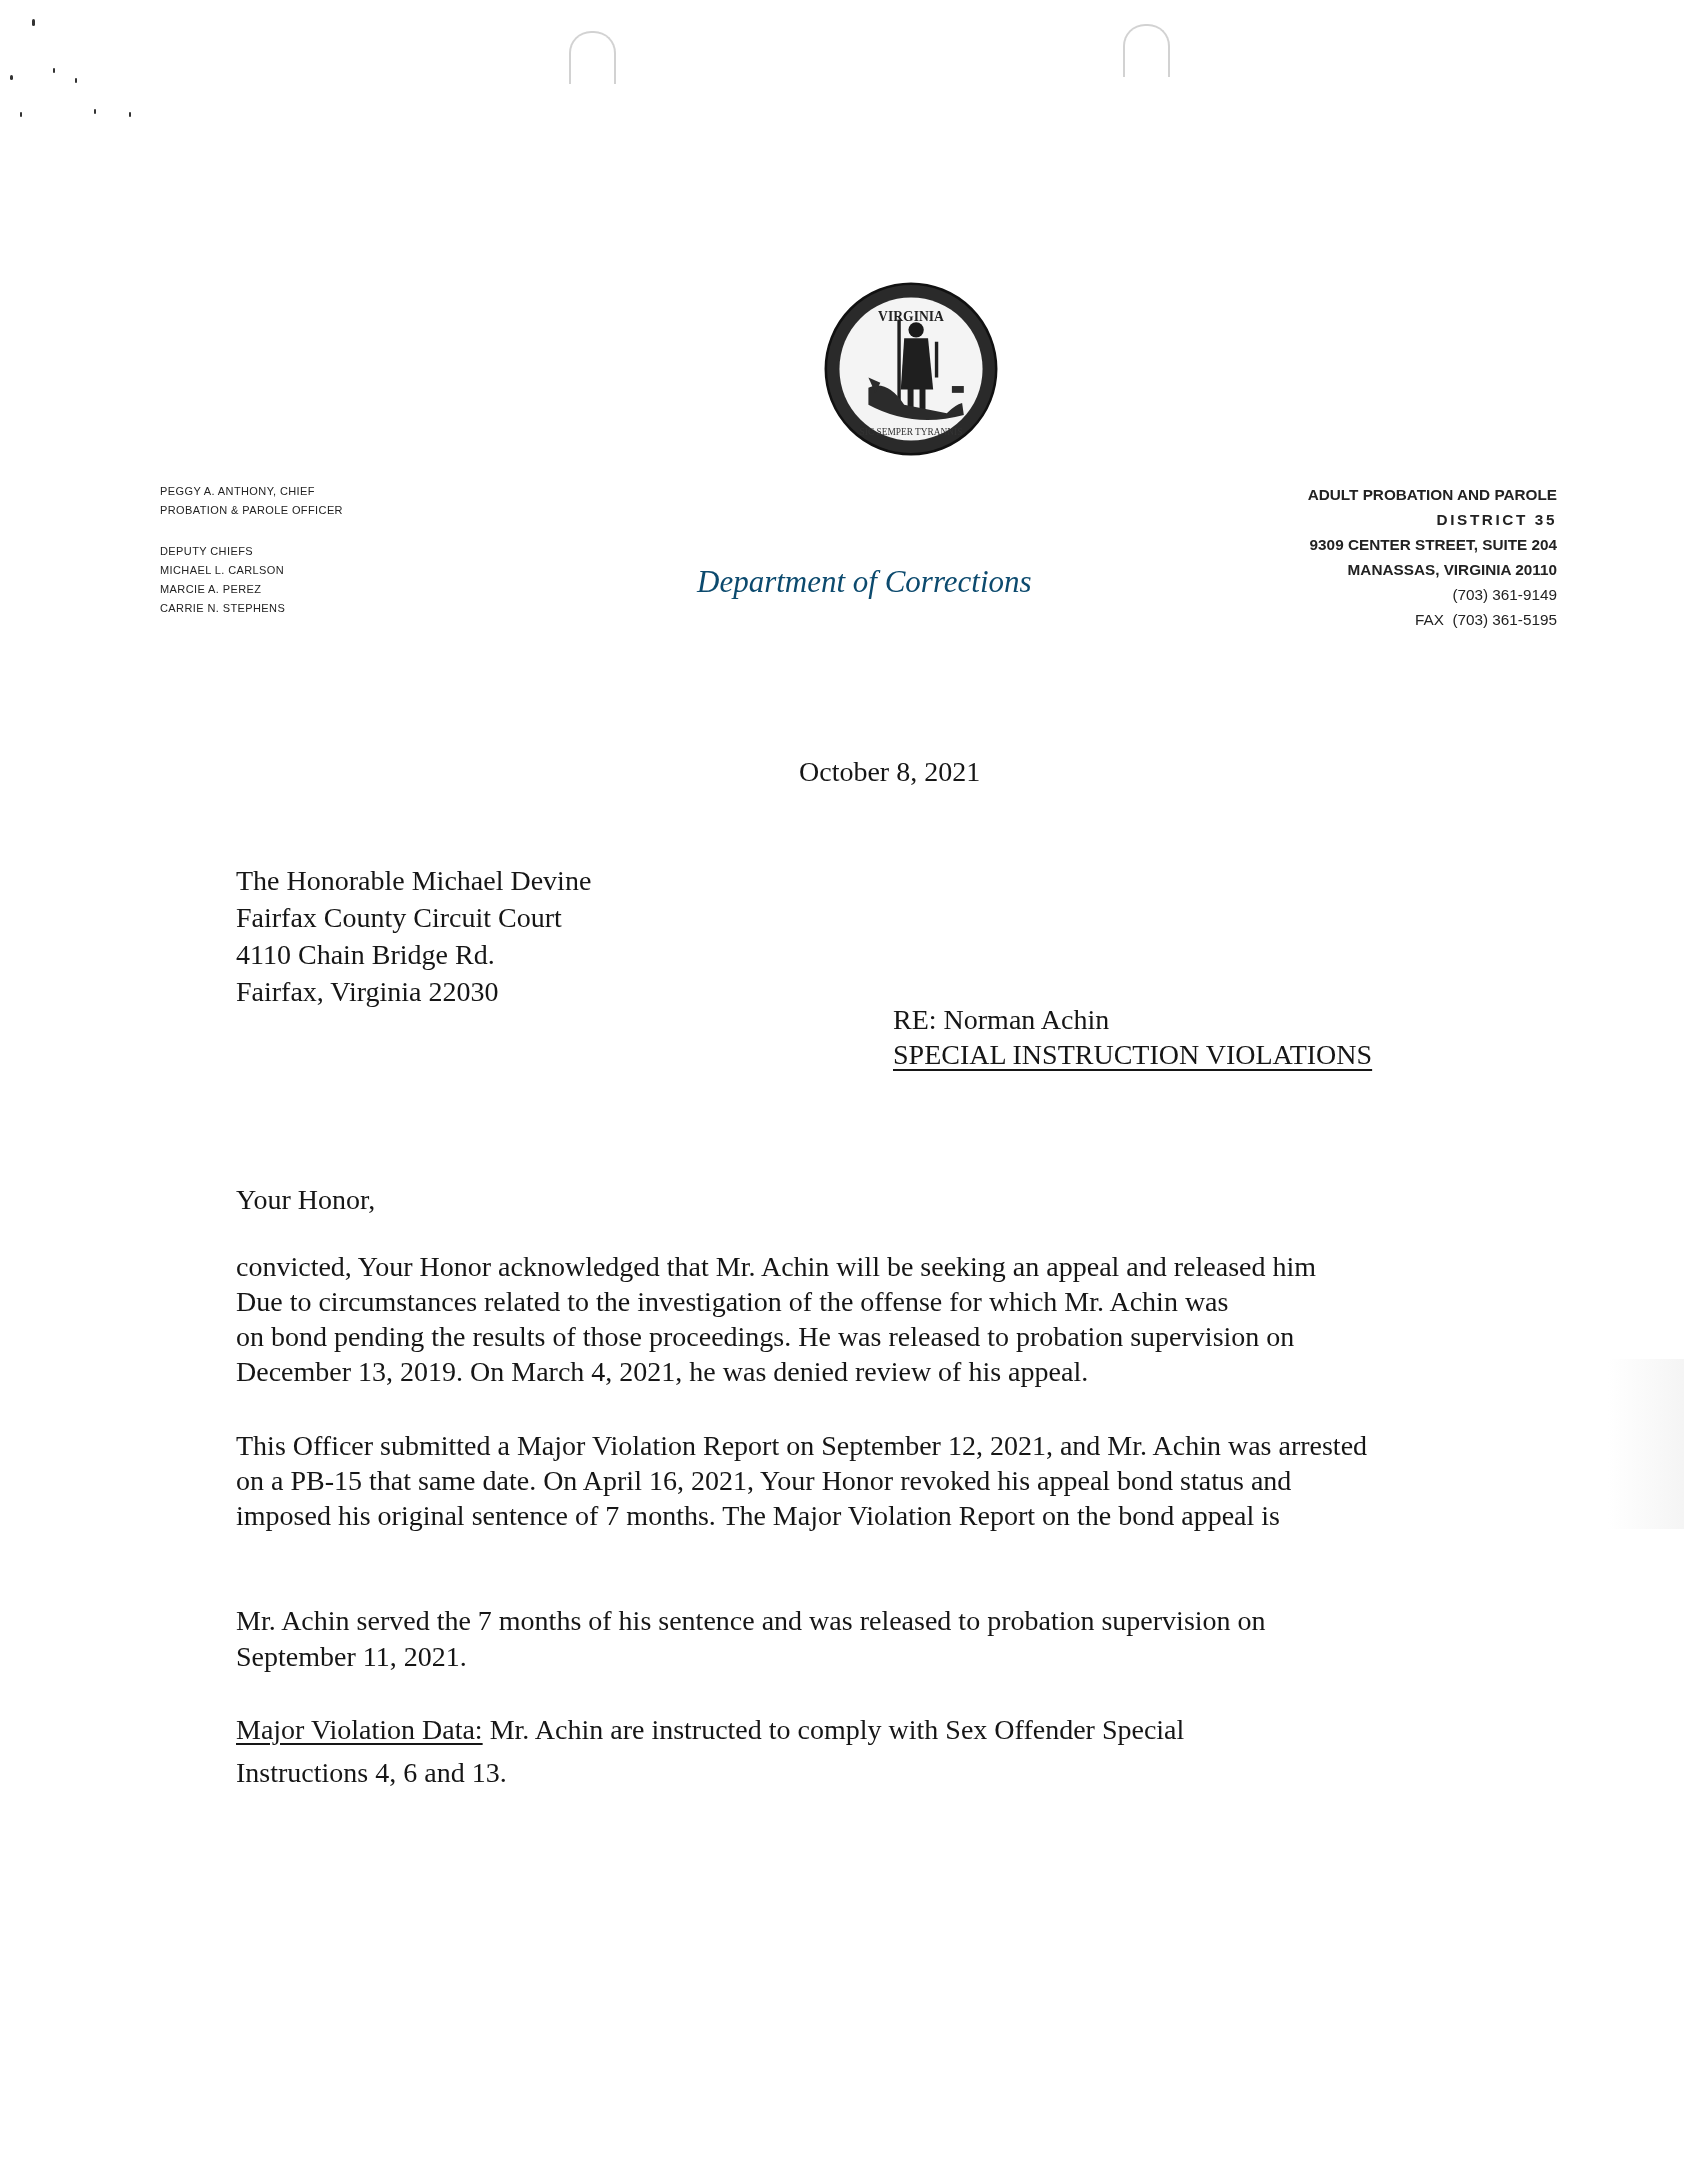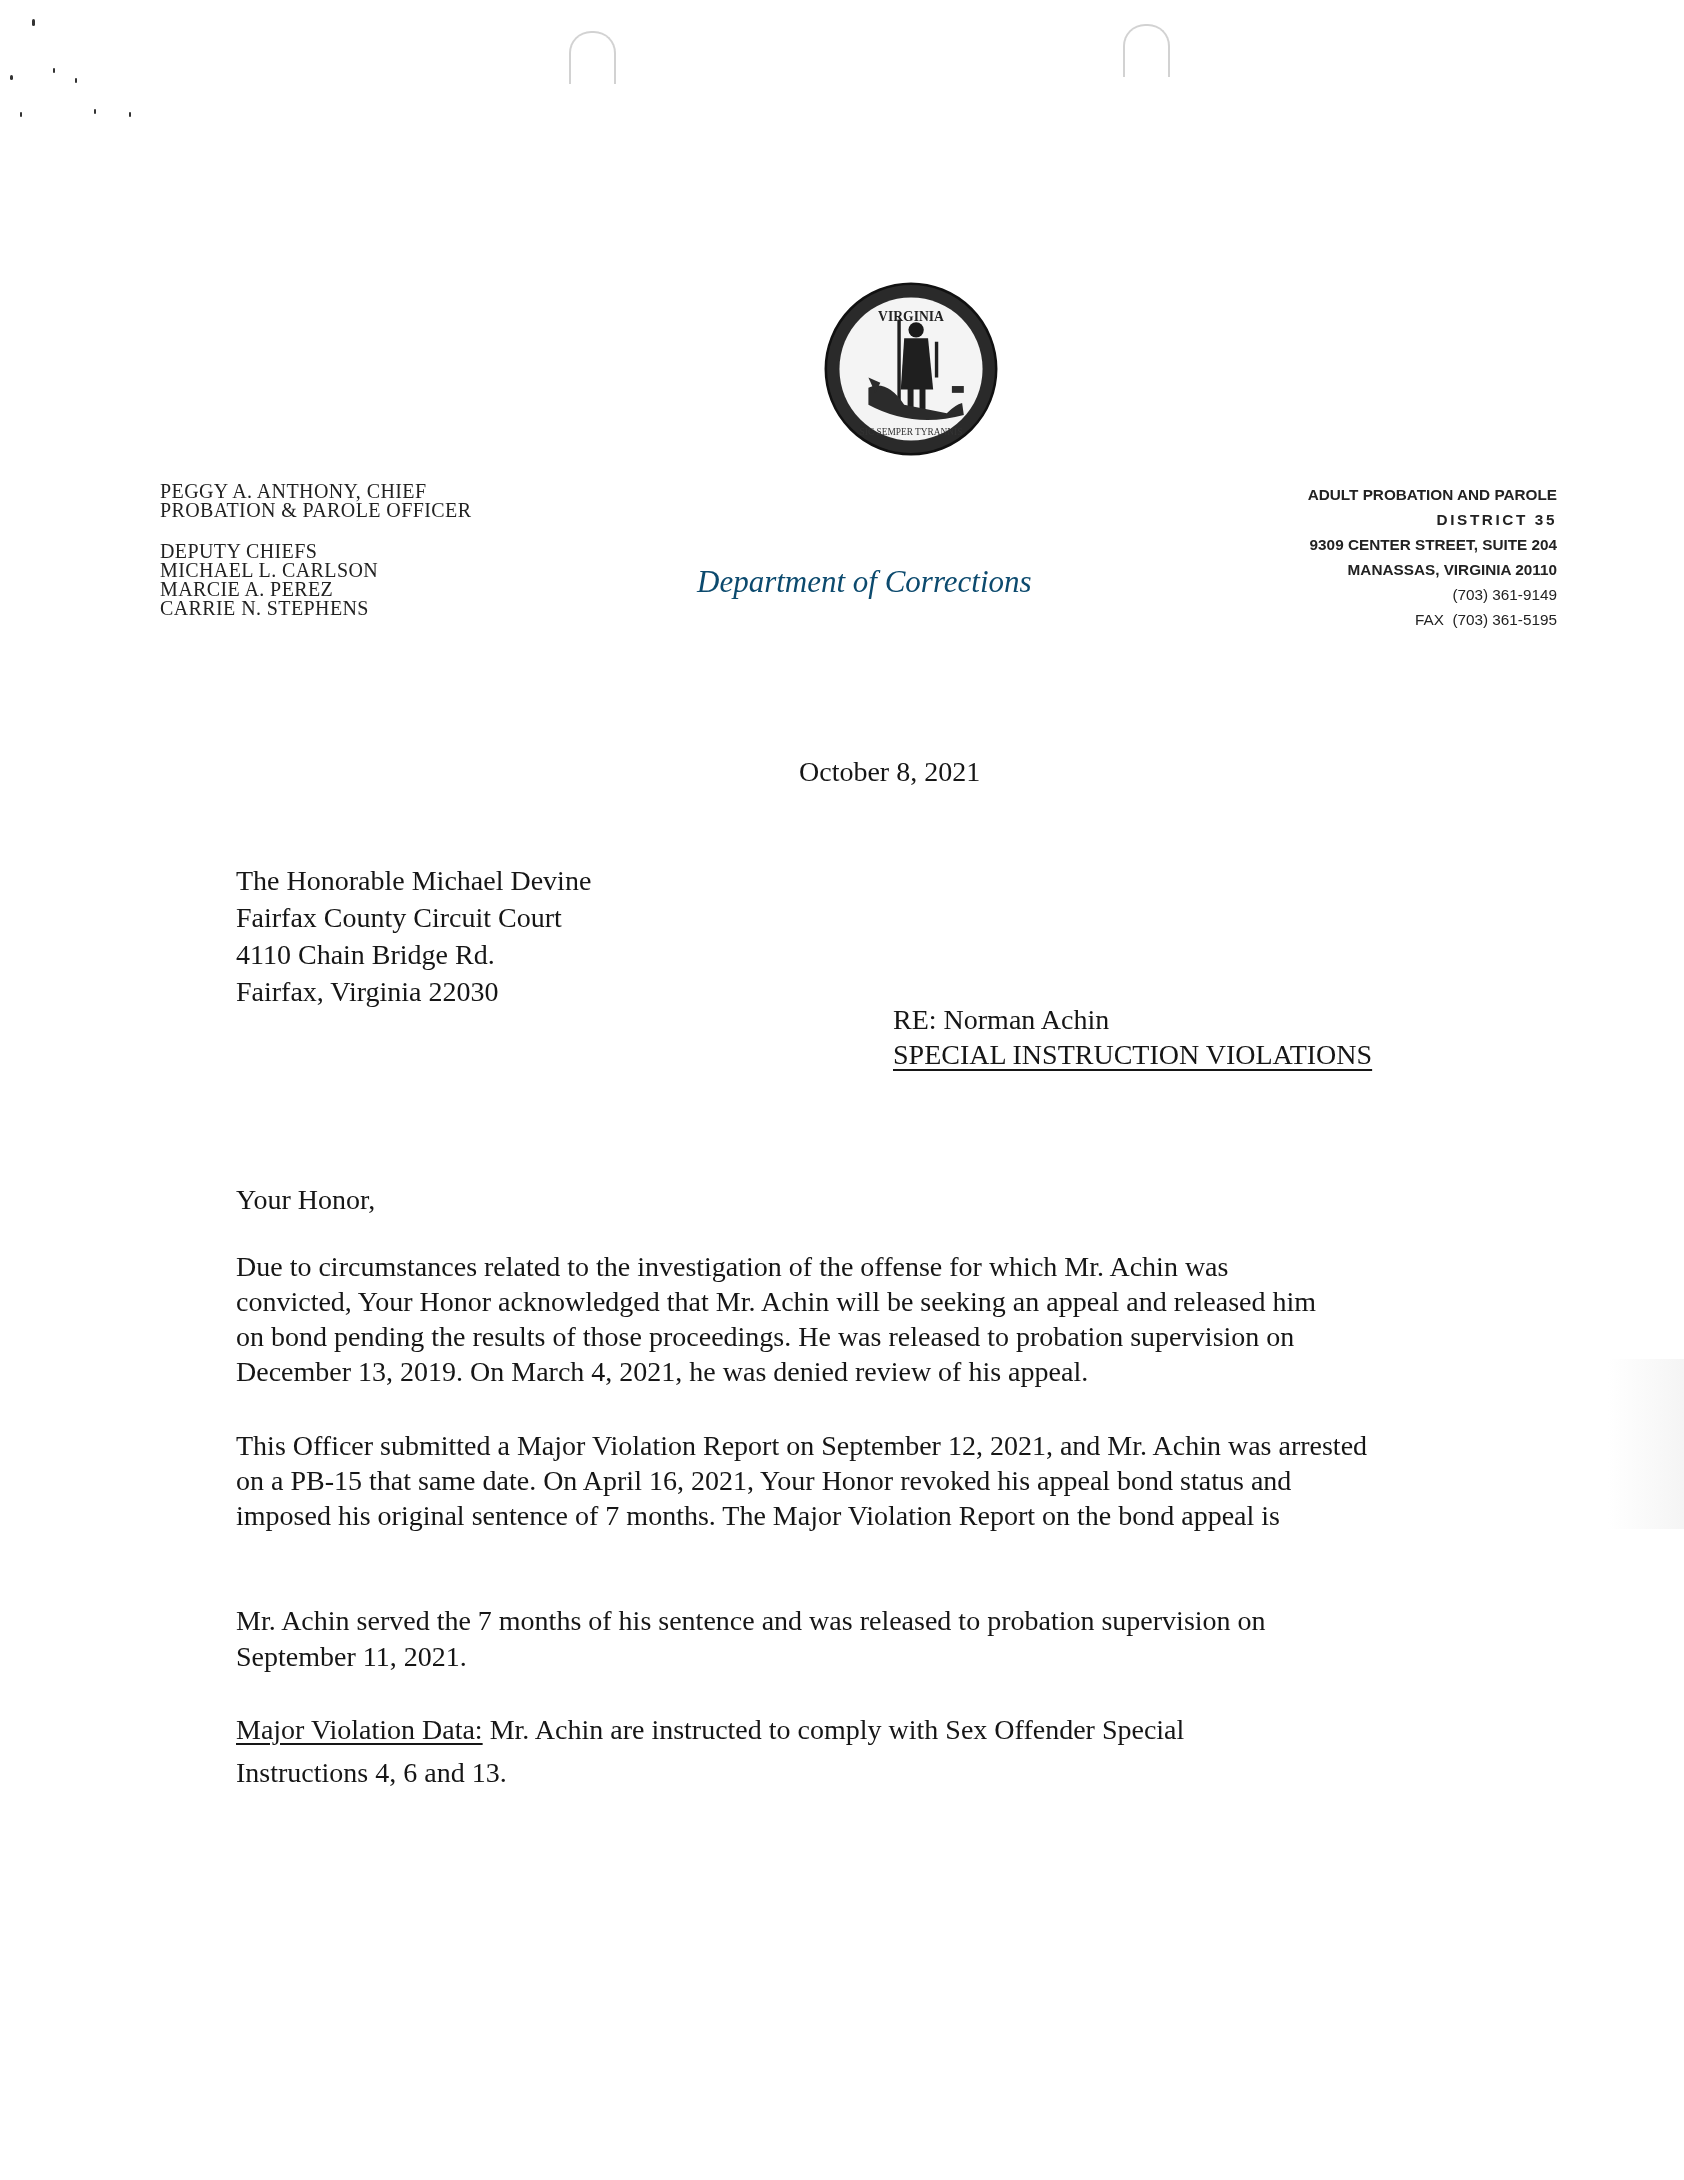--- a/index.html
+++ b/index.html
@@ -10,21 +10,21 @@
   
   .punch { position:absolute; width:43px; height:51px; border:2.6px solid #c8c8c8; border-bottom:none; border-radius:22px 22px 0 0; opacity:.8; }
   .speck { position:absolute; width:2.6px; height:5.1px; background:#333; border-radius:1.7px; }
   .edge-shade { position:absolute; right:0; bottom:0; width:77px; height:170px;
     background:linear-gradient(to right, rgba(255,255,255,0), rgba(225,225,225,.35)); }
 
   
   .seal { position:absolute; left:819px; top:277px; width:184px; height:184px; }
 
   
-  .left-hdr { position:absolute; left:160px; top:482px; font-family:Liberation Serif, serif; font-size:20px; line-height:19px; color:#222; letter-spacing:0.4px; }
+  .left-hdr { position:absolute; left:160px; top:482px; font-family:Liberation Sans, sans-serif; font-size:11px; line-height:19px; color:#222; letter-spacing:0.4px; }
   .left-hdr .gap { height:22px; }
 
   
   .title { position:absolute; left:549px; top:496px; font-family:"Liberation Serif", serif; font-style:italic; font-weight:bold; font-size:39px; letter-spacing:3.4px; color:#1e1e1e; }
   .title .of { font-weight:normal; letter-spacing:0.9px; }
   .dept { position:absolute; left:697px; top:564px; font-family:"Liberation Serif", serif; font-style:italic; font-size:31px; color:#0c4a6e; }
 
   
   .right-hdr { position:absolute; right:128px; top:482px; text-align:right; font-family:"Liberation Sans", sans-serif; font-weight:bold; font-size:15.3px; line-height:25px; color:#222; }
   .right-hdr .district { letter-spacing:2.6px; }
@@ -112,22 +112,22 @@
   </div>
 
   <div class="abs txt re">
     <div>RE: Norman Achin</div>
     <div class="u">SPECIAL INSTRUCTION VIOLATIONS</div>
   </div>
 
   <div class="abs txt salute">Your Honor,</div>
 
   <div class="para p1">
+    <span class="ln">convicted, Your Honor acknowledged that Mr. Achin will be seeking an appeal and released him</span>
     <span class="ln">Due to circumstances related to the investigation of the offense for which Mr. Achin was</span>
-    <span class="ln">convicted, Your Honor acknowledged that Mr. Achin will be seeking an appeal and released him</span>
     <span class="ln">on bond pending the results of those proceedings. He was released to probation supervision on</span>
     <span class="ln">December 13, 2019. On March 4, 2021, he was denied review of his appeal.</span>
   </div>
 
   <div class="para p2">
     <span class="ln">This Officer submitted a Major Violation Report on September 12, 2021, and Mr. Achin was arrested</span>
     <span class="ln">on a PB-15 that same date. On April 16, 2021, Your Honor revoked his appeal bond status and</span>
     <span class="ln">imposed his original sentence of 7 months. The Major Violation Report on the bond appeal is</span>
   </div>
 

